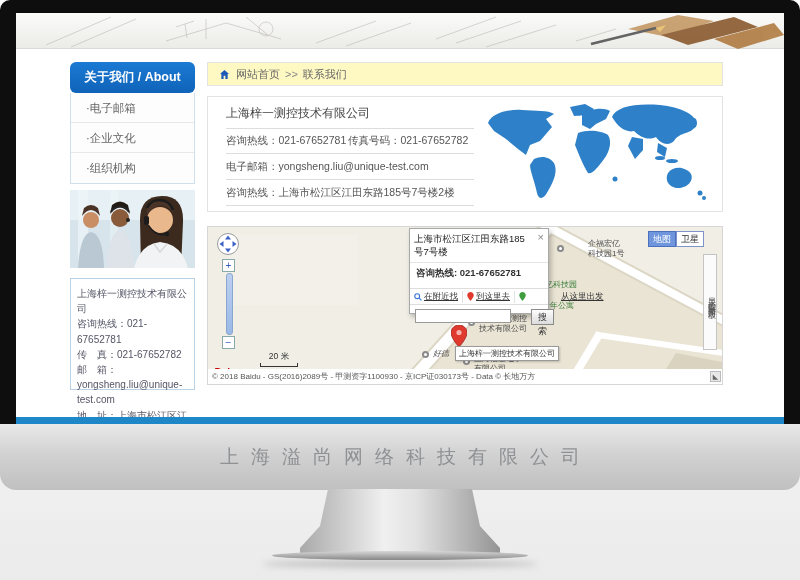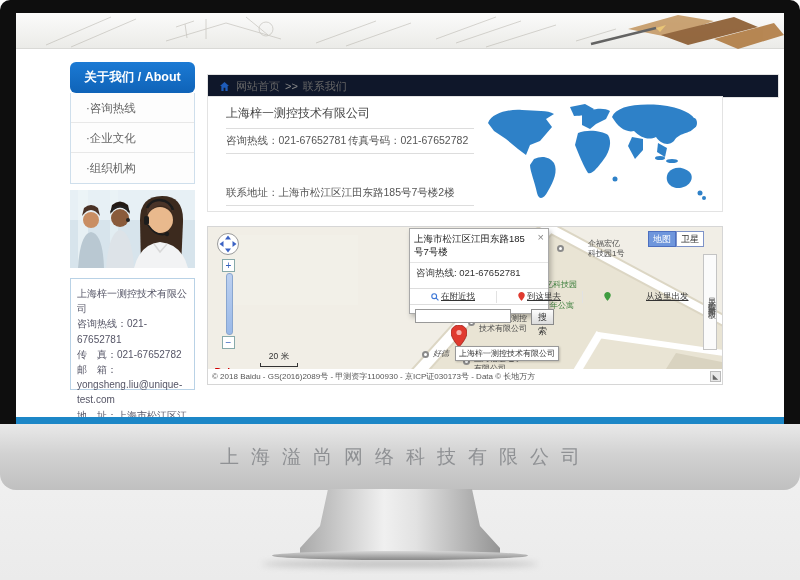--- a/index.html
+++ b/index.html
@@ -39,22 +39,22 @@
   .sb-menu{position:absolute;left:54px;top:80px;width:125px;background:#fdfdfd;
            border:1px solid #cfdfec;border-top:none;margin:0;padding:0;list-style:none;}
   .sb-menu li{height:30px;line-height:30px;padding-left:15px;font-size:11.5px;color:#666;
               border-bottom:1px solid #e8e8e8;cursor:pointer;}
   .sb-menu li:last-child{border-bottom:none;}
   .sb-photo{position:absolute;left:54px;top:177px;width:125px;height:78px;overflow:hidden;}
   .sb-card{position:absolute;left:54px;top:265px;width:125px;height:112px;background:#fff;
            border:1px solid #b9d2e6;padding:7px 6px;font-size:10px;color:#556;line-height:15.2px;}
 
   
-  .crumb{position:absolute;left:191px;top:61px;width:572px;height:24px;border:1px solid #e3e3e3;
-         background:#0f172a;font-size:11px;color:#666;line-height:22px;padding-left:12px;}
+  .crumb{position:absolute;left:191px;top:49px;width:516px;height:24px;border:1px solid #e3e3e3;
+         background:#fef9c3;font-size:11px;color:#666;line-height:22px;padding-left:12px;}
   .crumb .home-ic{display:inline-block;vertical-align:-1px;margin-right:7px;}
   .crumb a{color:#666;text-decoration:none;cursor:pointer;}
   .crumb .sep{margin:0 5px;color:#888;}
 
   .contact-box{position:absolute;left:191px;top:83px;width:516px;height:116px;
                border:1px solid #e3e3e3;background:#fff;}
   .c-company{position:absolute;left:18px;top:8px;width:248px;font-size:12px;color:#444;
              border-bottom:1px solid #ddd;padding-bottom:6px;}
   .c-row{position:absolute;left:18px;width:248px;font-size:10.5px;color:#555;display:flex;}
   .c-row .cell{border-bottom:1px solid #ddd;padding-bottom:5px;}
@@ -72,24 +72,24 @@
   .poi-dot{position:absolute;width:7px;height:7px;border-radius:50%;background:#fff;
            border:2px solid #8a8a8a;z-index:1;}
   .marker{position:absolute;left:243px;top:98px;z-index:2;cursor:pointer;}
   .tooltip{position:absolute;left:247px;top:119px;width:104px;height:15px;background:#fff;
            border:1px solid #999;font-size:8px;color:#333;text-align:center;line-height:14px;
            z-index:3;box-shadow:1px 1px 2px rgba(0,0,0,.2);}
   .iw{position:absolute;left:201px;top:1px;width:140px;height:86px;background:#fff;
       border:1px solid #a9a9a9;box-shadow:2px 3px 5px rgba(0,0,0,.25);z-index:4;font-size:10px;}
   .iw-title{padding:4px 14px 3px 4px;color:#222;border-bottom:1px solid #e5e5e5;font-size:9.5px;}
   .iw-close{position:absolute;right:4px;top:2px;color:#888;font-size:11px;cursor:pointer;}
-  .iw-hot{padding:4px 18px 8px 6px;color:#333;font-size:9.5px;}
+  .iw-hot{padding:4px 18px 8px 6px;color:#333;font-size:9.5px;font-weight:bold;}
   .iw-tabs{display:flex;border-top:1px solid #ddd;border-bottom:1px solid #ddd;height:17px;
            align-items:center;font-size:8.5px;color:#333;}
-  .iw-tab{display:flex;align-items:center;gap:2px;padding:0 21px;border-right:1px solid #e2e2e2;
+  .iw-tab{display:flex;align-items:center;gap:2px;padding:0 4px;border-right:1px solid #e2e2e2;
           cursor:pointer;white-space:nowrap;}
   .iw-tab:last-child{border-right:none;gap:35px;}
   .iw-tab u{text-decoration:underline;}
   .iw-search{display:flex;gap:20px;padding:4px 5px;}
   .iw-search input{width:96px;height:14px;border:1px solid #999;font-size:9px;padding:0 2px;}
   .iw-btn{height:16px;border:1px solid #8a8a8a;background:linear-gradient(180deg,#fdfdfd,#dcdcdc);
           font-size:9px;line-height:14px;padding:0 6px;cursor:pointer;color:#333;}
   .iw-stem{position:absolute;left:240px;top:84px;width:9px;height:9px;background:#fff;
            border-right:1px solid #a9a9a9;border-bottom:1px solid #a9a9a9;transform:rotate(45deg);z-index:4;}
   .maptype{position:absolute;right:18px;top:4px;z-index:5;display:flex;}
@@ -146,21 +146,21 @@
             <polygon points="645,22 718,4 742,14 672,32" fill="#8a5a2e"></polygon>
             <polygon points="698,26 758,10 768,22 722,36" fill="#b07b42"></polygon>
             <path d="M575,31 L640,15" stroke="#555" stroke-width="2.5"></path>
             <polygon points="640,15 650,12 644,19" fill="#e8c06a"></polygon>
           </g>
         </svg>
       </div>
 
       <div class="sb-header">关于我们 / About</div>
       <ul class="sb-menu">
-        <li><span>·</span><span>咨询热线</span></li>
+        <li><span>·</span><span>电子邮箱</span></li>
         <li><span>·</span><span>企业文化</span></li>
         <li><span>·</span><span>组织机构</span></li>
       </ul>
 
       <div class="sb-photo">
         <svg width="125" height="78" viewBox="0 0 125 78">
           <rect width="125" height="78" fill="#d7e4ec"></rect>
           <rect x="0" y="0" width="125" height="30" fill="#e7f0f5"></rect>
           <rect x="8" y="0" width="10" height="78" fill="#eef5f8" opacity="0.7"></rect>
           <rect x="40" y="0" width="8" height="78" fill="#eef5f8" opacity="0.5"></rect>
@@ -207,22 +207,25 @@
             </svg>
         </span><a>网站首页</a><span class="sep">&gt;&gt;</span><a>联系我们</a>
       </div>
 
       <div class="contact-box">
         <div class="c-company">上海梓一测控技术有限公司</div>
         <div class="c-row r1">
           <span class="cell">咨询热线：021-67652781</span>
           <span class="cell">传真号码：021-67652782</span>
         </div>
+        <div class="c-row r2">
+          <span class="cell">电子邮箱：yongsheng.liu@unique-test.com</span>
+        </div>
         <div class="c-row r3">
-          <span class="cell">联系地址：上海市松江区江田东路185号7号楼2楼</span>
+          <span class="cell">咨询热线：上海市松江区江田东路185号7号楼2楼</span>
         </div>
         <div class="worldmap">
           <svg width="232" height="106" viewBox="0 0 232 106">
             <g fill="#2e81c8">
               <path d="M88,6 l15,-3 9,5 -7,6 -13,1 z"></path>
               <path d="M6,22 C10,12 26,8 40,9 C54,10 66,9 72,13 L64,18 L70,26 L58,40 L48,44 L44,54 L36,48 L24,38 L12,30 Z"></path>
               <path d="M52,58 C60,54 68,56 72,62 C76,70 72,80 66,90 C62,98 57,100 55,92 C53,82 48,70 48,64 Z"></path>
               <path d="M100,14 C108,7 122,6 128,10 L124,18 L114,23 L108,28 L100,24 Z"></path>
               <path d="M96,32 C106,28 120,30 126,34 C130,40 128,50 122,58 C116,66 110,74 106,72 C102,66 97,54 93,44 Z"></path>
               <path d="M130,16 C134,6 152,2 178,4 C198,6 216,14 214,24 C210,34 198,30 192,40 C186,46 178,42 174,36 C166,40 158,36 152,30 C144,32 136,26 130,16 Z"></path>

